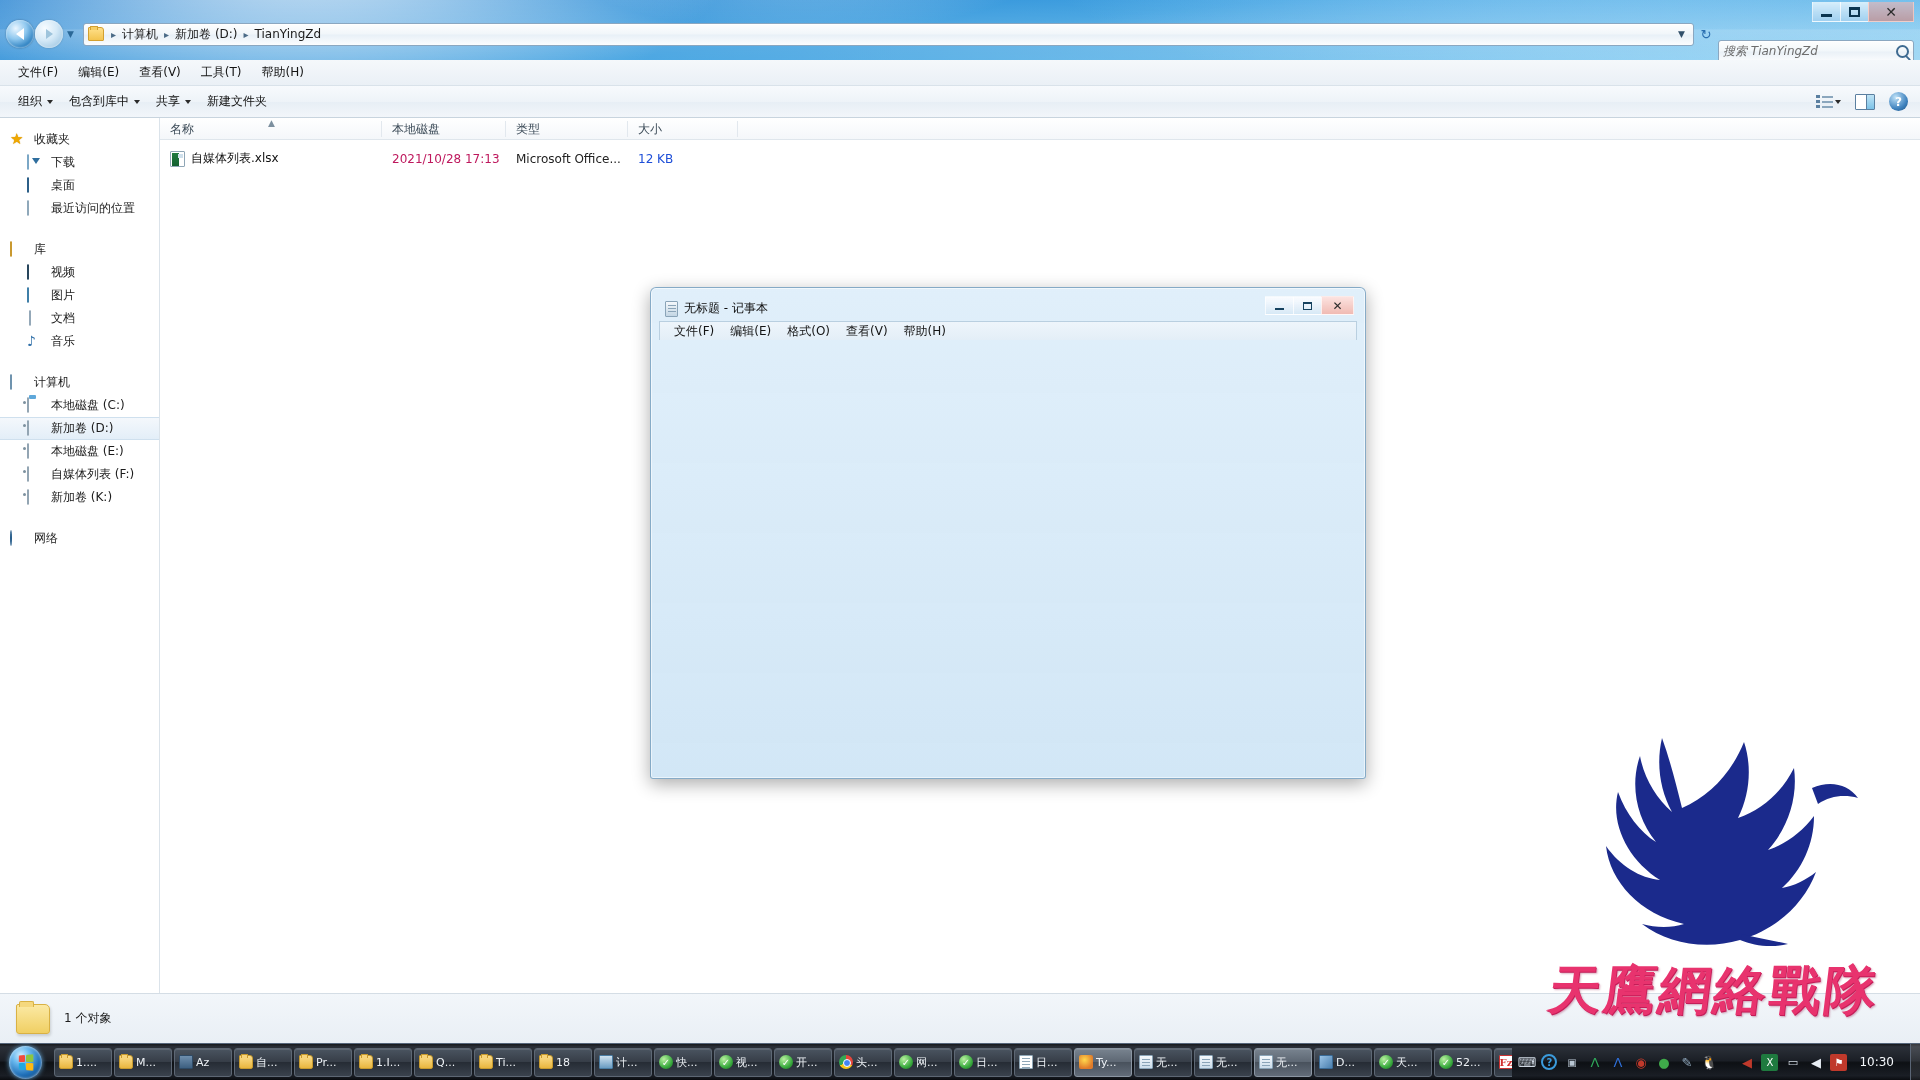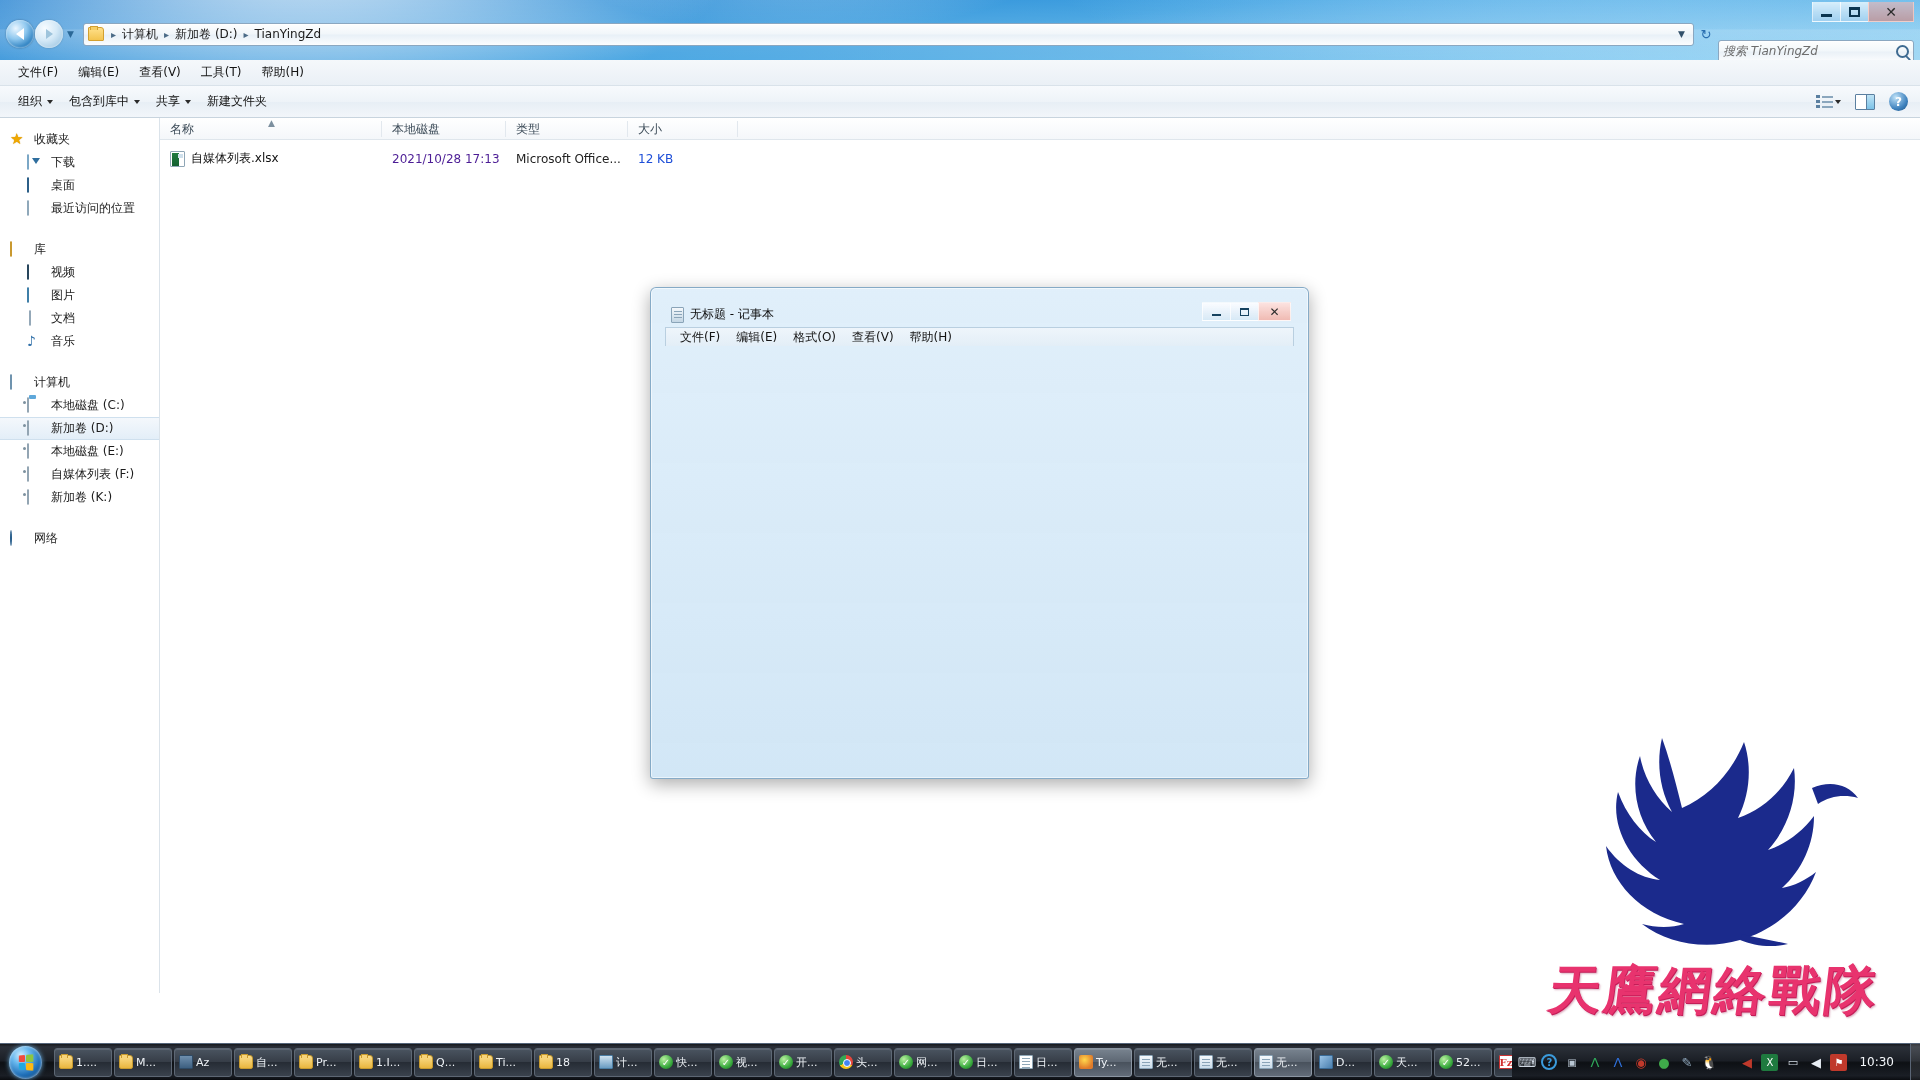--- a/index.html
+++ b/index.html
@@ -174,21 +174,21 @@
   .colhead .ch { padding-left:10px; position:relative; height:22px; line-height:22px; }
   .colhead .ch:after{content:"";position:absolute;right:0;top:3px;height:16px;width:1px;background:#e2e8ee;}
   .ch-name { width:222px; }
   .ch-date { width:124px; }
   .ch-type { width:122px; }
   .ch-size { width:110px; }
   .sortmark { position:absolute; left:108px; top:0px; font-size:9px; color:#7d909f; }
   .filerow { display:flex; align-items:center; height:23px; font-size:12px; color:#111; margin-top:7px; }
   .fc { padding-left:10px; }
   .fc-name { width:222px; display:flex; align-items:center; gap:6px; }
-  .fc-date { width:124px; color:#4c1d95; }
+  .fc-date { width:124px; color:#be185d; }
   .fc-type { width:122px; color:#222; }
   .fc-size { width:110px; color:#1d4ed8; text-align:left; }
   .xls-icon { width:15px;height:16px;background:#fff;border:1px solid #8fa6b6;border-radius:1px;position:relative;flex-shrink:0; }
   .xls-icon:before{content:"";position:absolute;left:1px;top:1px;width:7px;height:13px;background:linear-gradient(to bottom,#1f7a3f,#136030);}
   .xls-icon:after{content:"";position:absolute;right:1px;top:2px;width:5px;height:4px;background:#cfe0ec;}
 
   
   .statusbar {
     position:absolute; left:0; top:993px; width:1920px; height:50px;
     background: linear-gradient(to bottom,#f2f6fa,#e9eff5);
@@ -199,26 +199,26 @@
     width:34px;height:30px;
     background:linear-gradient(to bottom,#fbe9a4,#f0cf63);
     border:1px solid #d9b143; border-radius:2px 5px 3px 3px;
     position:relative; box-shadow:1px 2px 3px rgba(0,0,0,0.15);
   }
   .status-folder:before{content:"";position:absolute;left:2px;top:-4px;width:13px;height:5px;background:#f5d87e;border:1px solid #d9b143;border-bottom:none;border-radius:2px 2px 0 0;}
   .status-text { font-size:12px; color:#1d1d1d; }
 
   
   #notepad {
-    position:absolute; left:650px; top:287px; width:659px; height:492px;
+    position:absolute; left:650px; top:287px; width:716px; height:492px;
     background: linear-gradient(to bottom, rgba(222,238,250,0.93), rgba(205,228,245,0.9));
     border:1px solid rgba(120,160,190,0.85);
     border-radius:6px 6px 3px 3px;
     box-shadow: 0 5px 18px rgba(0,0,0,0.33), inset 0 0 0 1px rgba(255,255,255,0.55);
-    padding:14px;
+    padding:8px;
   }
   .np-title { height:25px; display:flex; align-items:center; padding-left:6px; position:relative; }
   .np-icon {
     width:13px;height:16px;background:linear-gradient(to bottom,#f4f8fb,#c3d6e4);
     border:1px solid #8aa4b8;border-radius:1px;margin-right:6px;position:relative;
   }
   .np-icon:before{content:"";position:absolute;left:2px;top:3px;width:8px;height:1px;background:#8aa4b8;box-shadow:0 3px 0 #8aa4b8,0 6px 0 #8aa4b8;}
   .np-titletext { font-size:12px; color:#0d0d0d; }
   .np-controls { position:absolute; right:3px; top:0px; display:flex; }
   .npc {
@@ -520,20 +520,24 @@
           <span class="xls-icon"></span>
           <span>自媒体列表.xlsx</span>
         </div>
         <div class="fc fc-date">2021/10/28 17:13</div>
         <div class="fc fc-type">Microsoft Office...</div>
         <div class="fc fc-size">12 KB</div>
       </div>
     </div>
   </div>
 
+  <div class="statusbar">
+    <div class="status-folder"></div>
+    <div class="status-text">1 个对象</div>
+  </div>
 </div>
 
 <div id="notepad">
   <div class="np-title">
     <span class="np-icon"></span>
     <span class="np-titletext">无标题 - 记事本</span>
     <div class="np-controls">
       <div class="npc">
           <span class="g-min"></span>
         </div>

